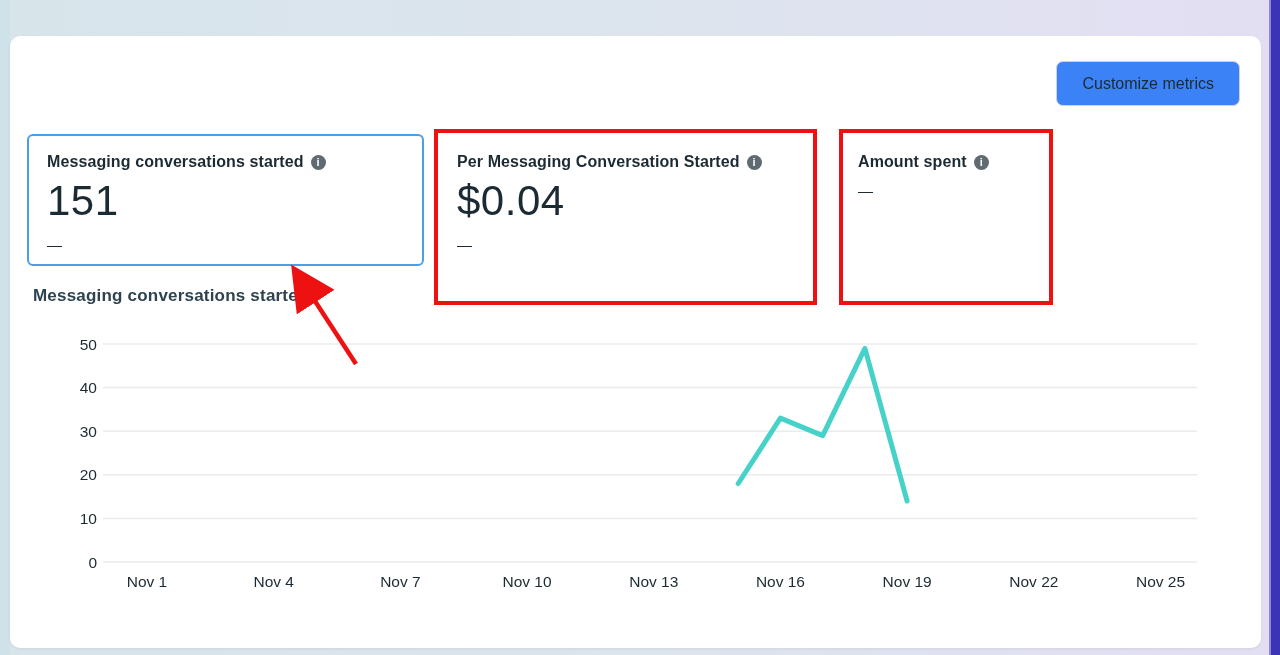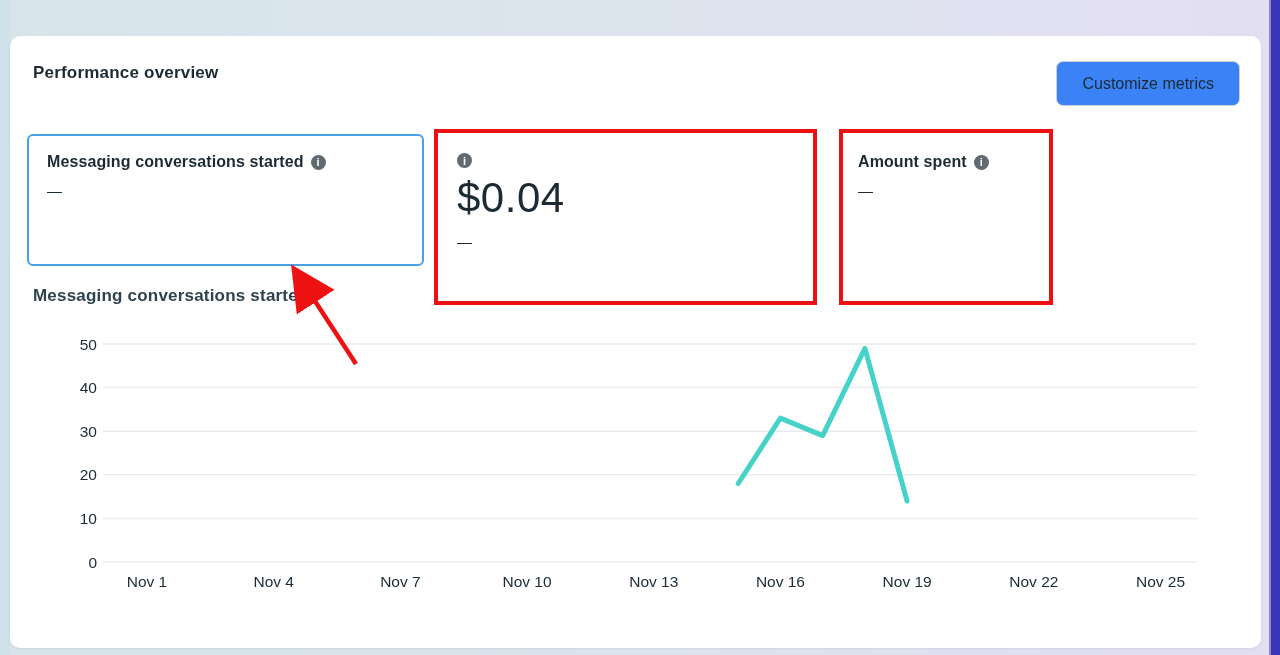--- a/index.html
+++ b/index.html
@@ -45,34 +45,35 @@
   .annotation-arrow { position:absolute; left:278px; top:256px; width:95px; height:120px; pointer-events:none; }
 </style>
 </head>
 <body>
 
 <div class="edge-strip-left"></div>
 <div class="edge-strip-right"></div>
 
 <div class="panel">
 
-  <div class="panel-title">Performance overview</div>
 
   <button class="customize-btn">Customize metrics</button>
 
   <div class="metric-card card-0" style="border-color: rgb(75, 159, 228);">
     <div class="metric-label">
       <span>Messaging conversations started</span>
       <span class="info-icon">i</span>
     </div>
+    <div class="metric-value">151</div>
     <div class="metric-delta">—</div>
   </div>
 
   <div class="metric-card card-1 red-annot" style="border-color: rgb(238, 17, 17);">
     <div class="metric-label">
+      <span>Per Messaging Conversation Started</span>
       <span class="info-icon">i</span>
     </div>
     <div class="metric-value">$0.04</div>
     <div class="metric-delta">—</div>
   </div>
 
   <div class="metric-card card-2 red-annot" style="border-color: rgb(238, 17, 17);">
     <div class="metric-label">
       <span>Amount spent</span>
       <span class="info-icon">i</span>

